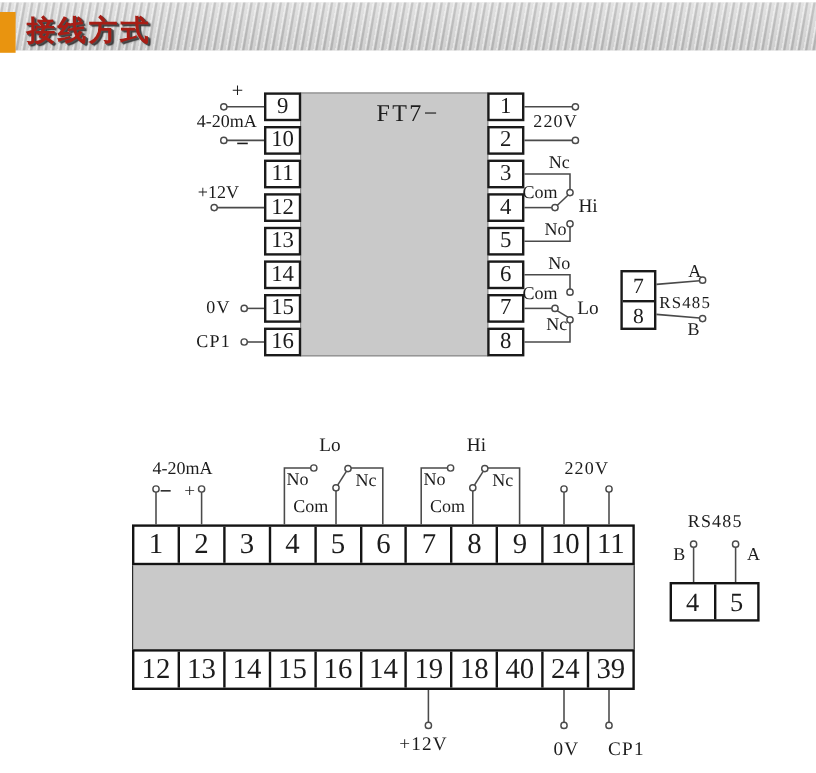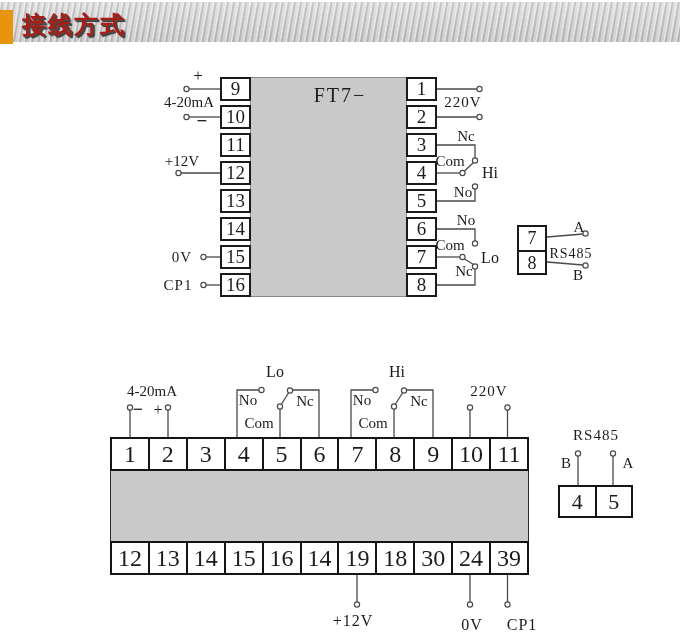--- a/index.html
+++ b/index.html
@@ -120,21 +120,21 @@
 
   <div class="t8row" style="top:541px;">
     <span>12</span>
     <span>13</span>
     <span>14</span>
     <span>15</span>
     <span>16</span>
     <span>14</span>
     <span>19</span>
     <span>18</span>
-    <span>30</span>
+    <span>40</span>
     <span>24</span>
     <span>39</span>
   </div>
 
   <div class="rs8">
     <span>4</span>
     <span>5</span>
   </div>
 
   <div class="lbl" style="left:119px;top:383px;width:66px;">4-20mA</div>

